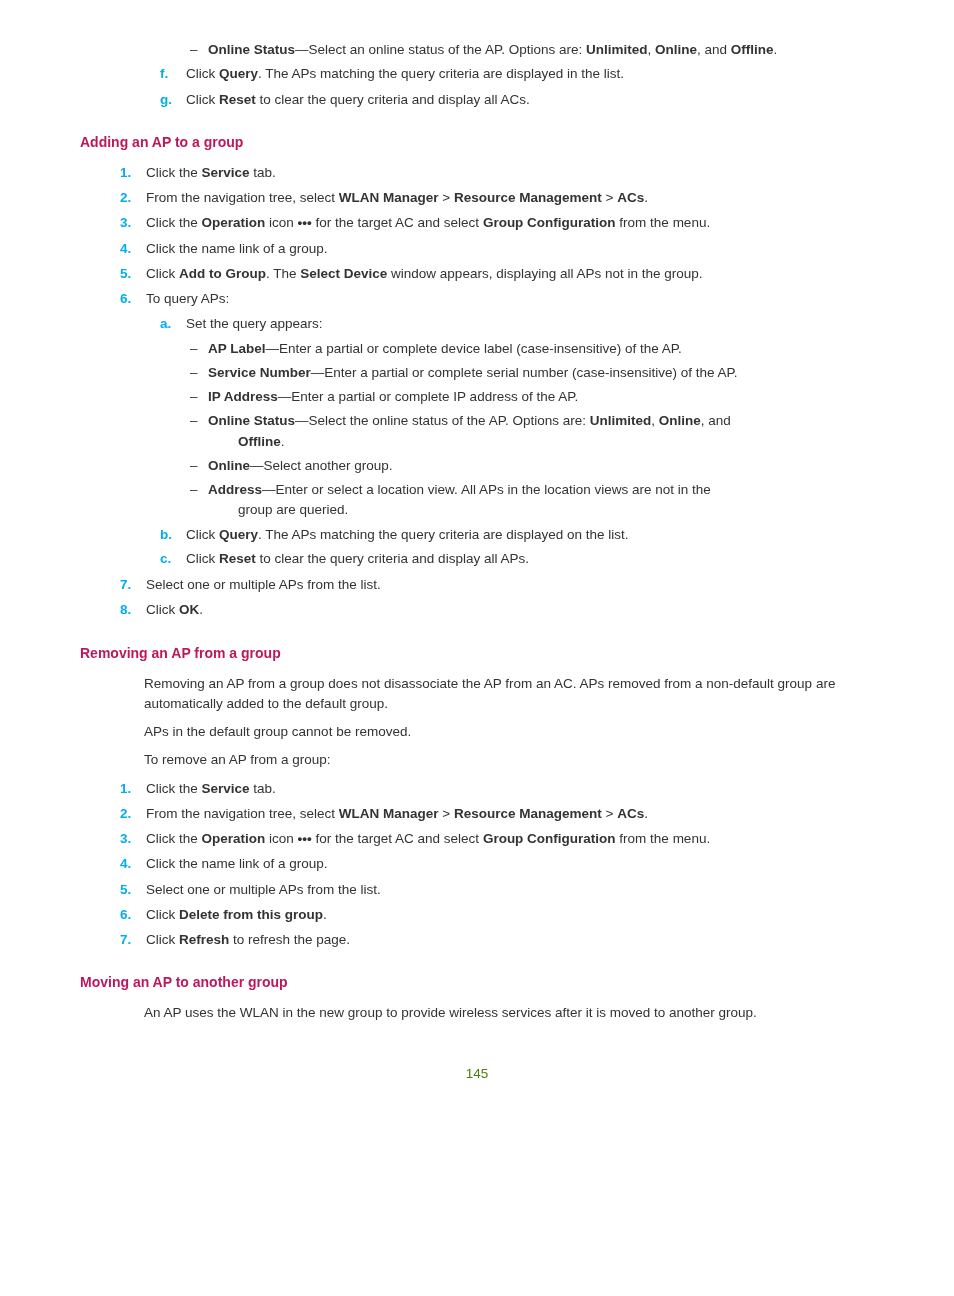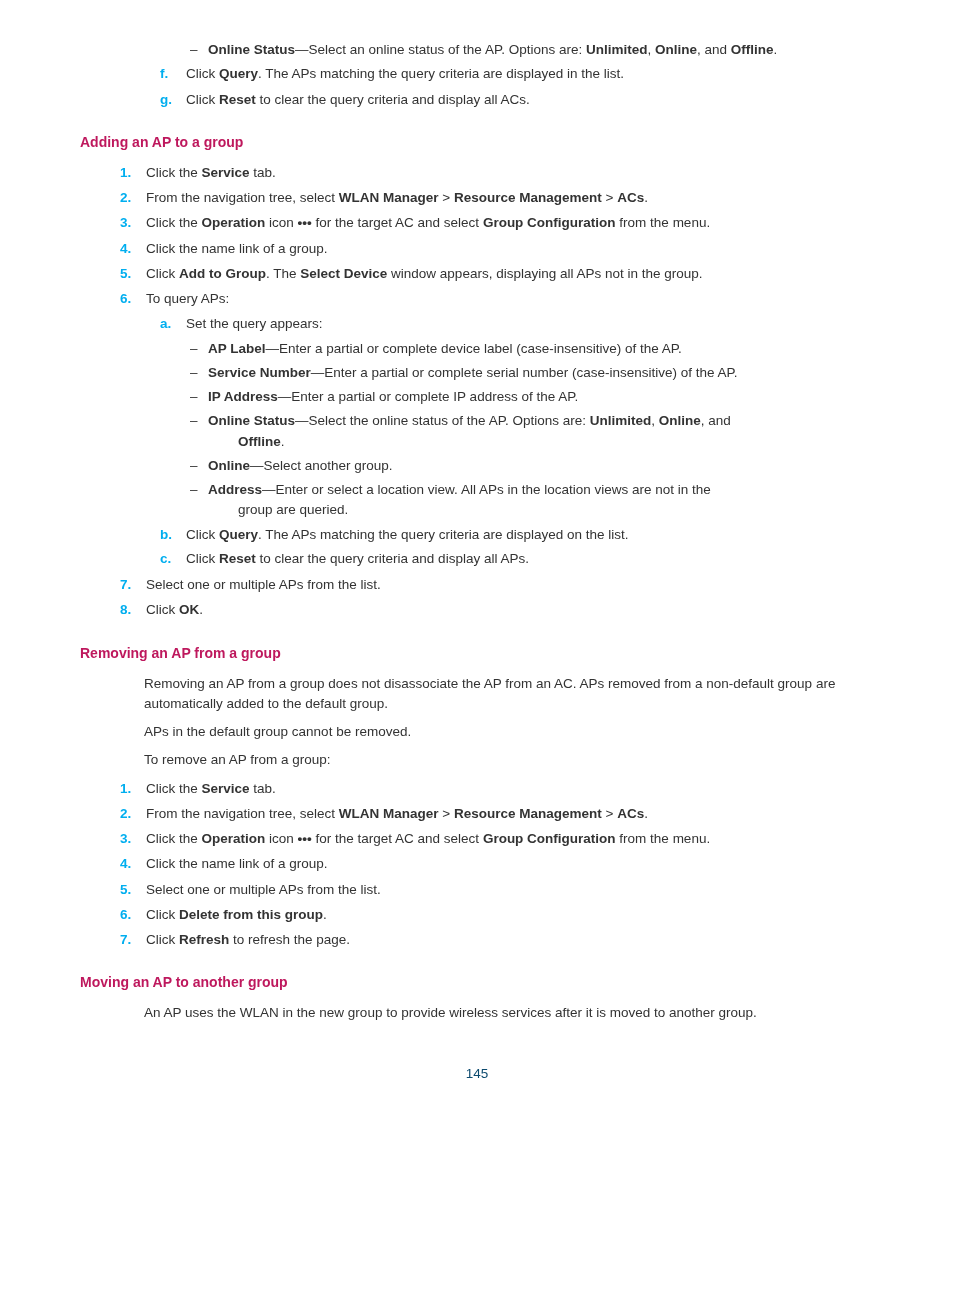--- a/index.html
+++ b/index.html
@@ -60,21 +60,21 @@
       flex: 1;
     }
 
     b {
       font-weight: bold;
     }
 
     .page-number {
       text-align: center;
       margin-top: 40px;
-      color: #0c4a6e;
+      color: #4d7c0f;
       font-size: 13.5px;
     }
 
     .intro-dash {
       display: flex;
       margin-left: 110px;
       margin-bottom: 4px;
     }
 
     .intro-dash .dash {

